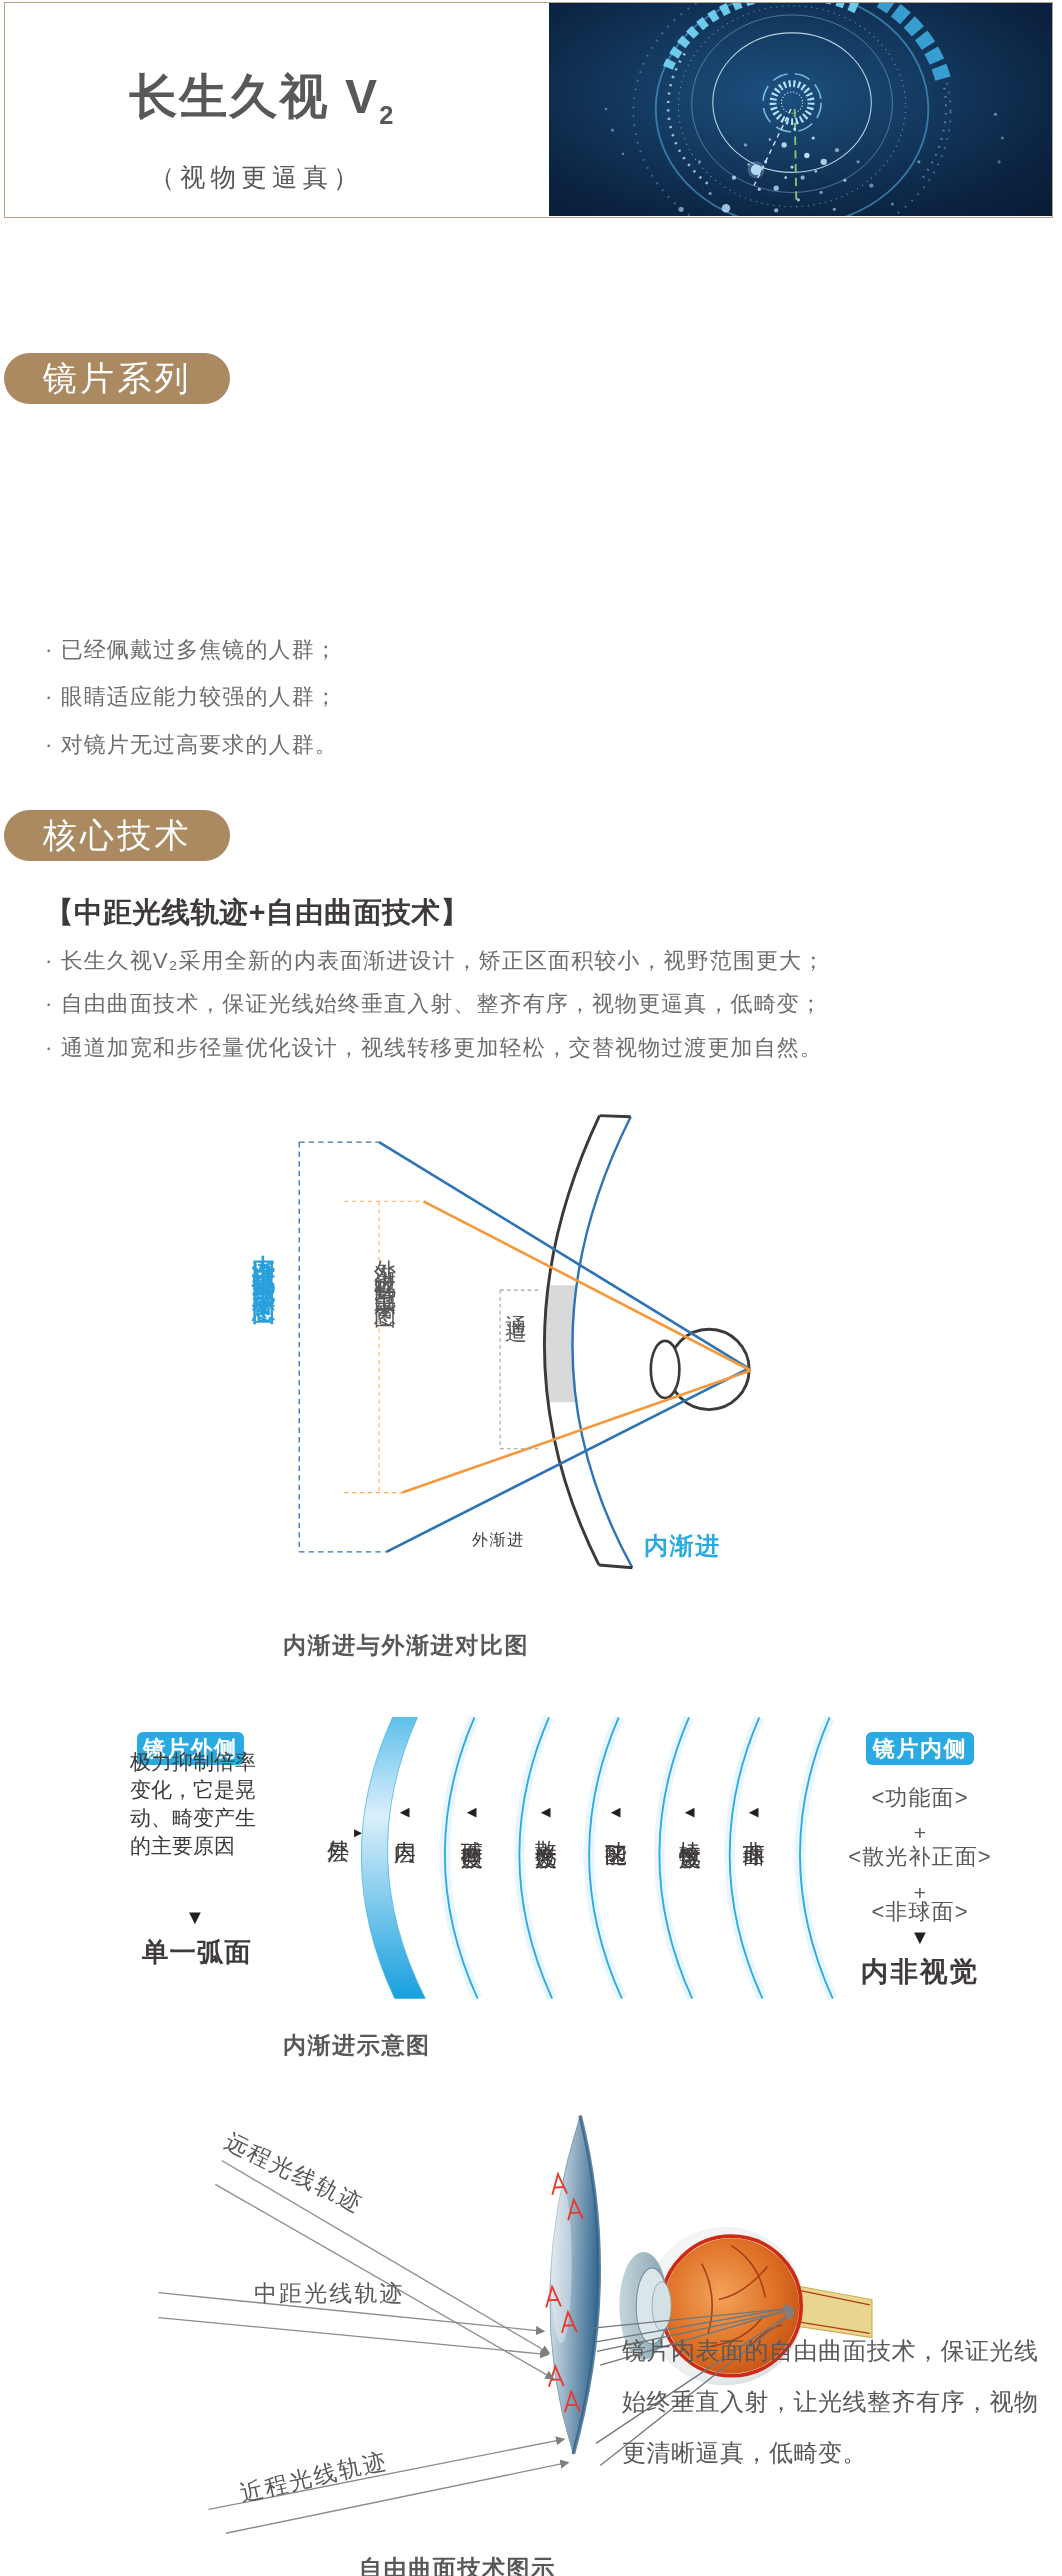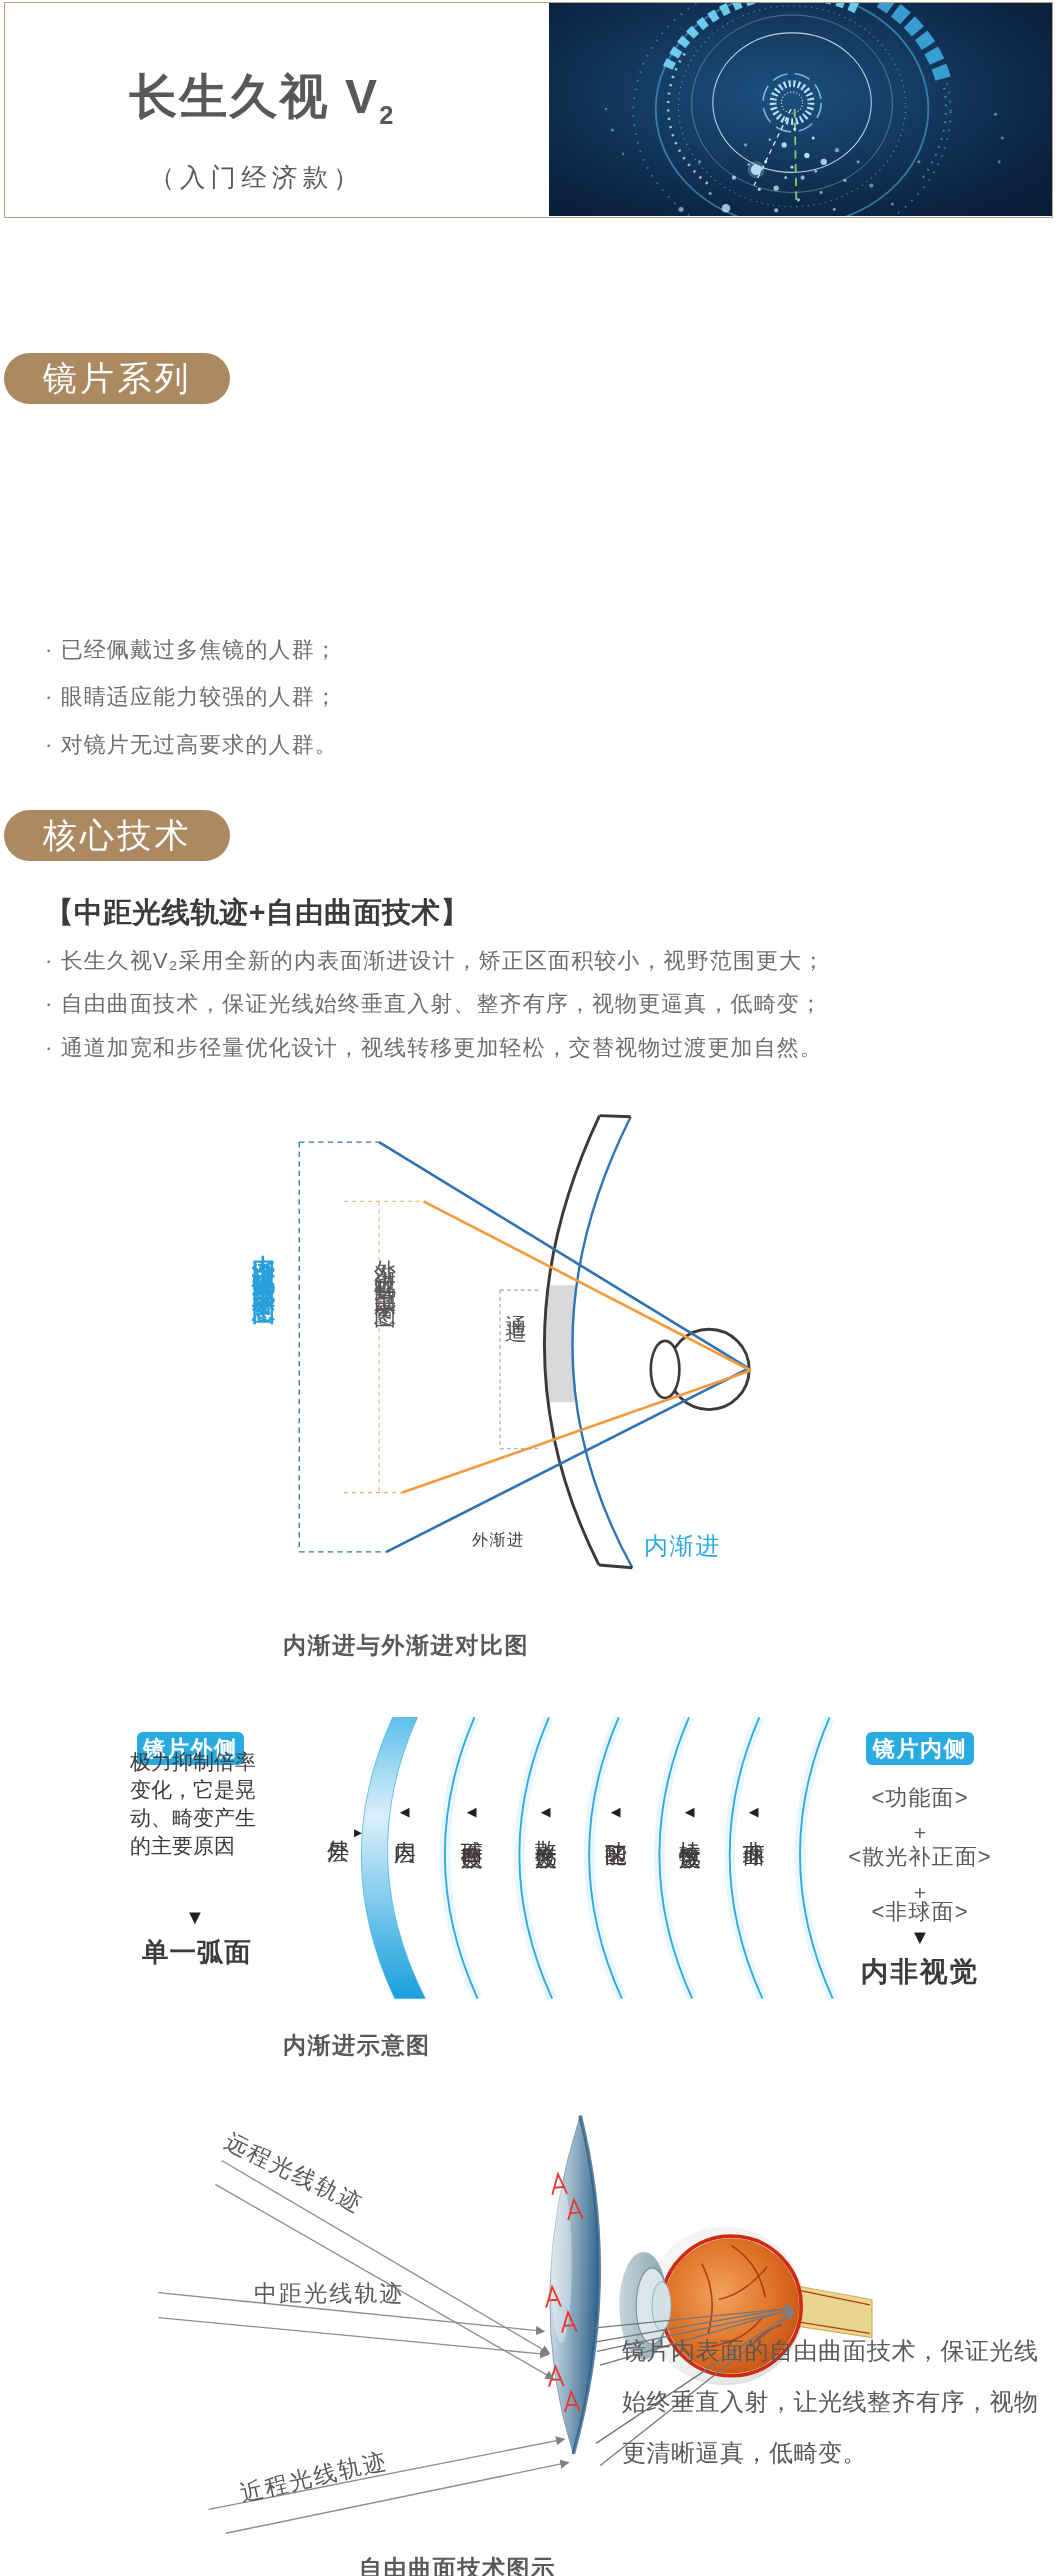--- a/index.html
+++ b/index.html
@@ -30,21 +30,21 @@
 
   
   .vtext{writing-mode:vertical-rl;text-orientation:upright}
   .cap{font-size:23px;font-weight:bold;color:var(--c-dark-text);text-align:left;letter-spacing:1.6px}
 
   
   .d1-inner-label{left:249px;top:1236px;font-size:23px;font-weight:bold;color:var(--c-blue-text);letter-spacing:5.3px}
   .d1-outer-label{left:370px;top:1242px;font-size:22px;color:var(--c-dark-text);letter-spacing:5.3px}
   .d1-channel-label{left:501px;top:1297px;font-size:22px;color:var(--c-dark-text);letter-spacing:7.4px}
   .d1-outer-bottom{left:472px;top:1530px;font-size:16px;color:var(--c-near-black);letter-spacing:1.6px}
-  .d1-inner-bottom{left:644px;top:1530px;font-size:24px;font-weight:normal;color:var(--c-blue-pill);letter-spacing:1.6px}
+  .d1-inner-bottom{left:644px;top:1530px;font-size:24px;font-weight:bold;color:var(--c-blue-pill);letter-spacing:1.6px}
 
   
   .blue-pill{height:33px;border-radius:6px;background:var(--c-blue-pill);color:#fff;display:flex;align-items:center;
     justify-content:center;font-size:22px;font-weight:bold;letter-spacing:1.6px}
   .d2-left-text{left:130px;top:1748px;width:133px;font-size:21px;line-height:1.33;color:var(--c-near-black)}
   .tri-down{font-size:20px;color:#231f20;text-align:center}
   .d2-left-result{left:142px;top:1935px;font-size:26.4px;font-weight:bold;color:var(--c-near-black);letter-spacing:1.1px}
   .d2-outer-layer{left:323px;top:1822px;display:flex;gap:1.1px}
   .d2-outer-layer .vtext{font-size:22px;color:var(--c-near-black);letter-spacing:3.2px}
   .d2-outer-layer .tri-r{font-size:10.6px;color:#231f20;margin-top:4.2px}
@@ -59,21 +59,21 @@
   .ray-label{font-size:23px;color:var(--c-dark-text);letter-spacing:2.1px;white-space:nowrap}
   .d3-desc{left:622px;top:2326px;width:423px;font-size:24px;line-height:2.12;color:var(--c-dark-text);letter-spacing:0.5px}
 </style>
 </head>
 <body>
 
 <div class="page">
 
   <div class="abs header-box">
     <div class="abs title"><span>长生久视 V</span><sub>2</sub></div>
-    <div class="abs subtitle">（入门经济款）</div>
+    <div class="abs subtitle">（视物更逼真）</div>
 
     <div class="abs tech">
       <svg viewBox="0 0 952 402">
         <g fill="none">
           <ellipse cx="460" cy="188" rx="150" ry="132" stroke="#d8edf5" stroke-width="2" opacity="0.85"></ellipse>
           <ellipse cx="460" cy="190" rx="190" ry="168" stroke="#a8d8ea" stroke-width="1.5" opacity="0.5"></ellipse>
           <ellipse cx="460" cy="200" rx="258" ry="222" stroke="#4a9fd4" stroke-width="3.5" opacity="0.65"></ellipse>
           <ellipse cx="460" cy="195" rx="215" ry="190" stroke="#8ecfe8" stroke-width="2" stroke-dasharray="2 9" opacity="0.7"></ellipse>
           <ellipse cx="460" cy="205" rx="300" ry="258" stroke="#5fb6e0" stroke-width="4" stroke-dasharray="3 14" opacity="0.5"></ellipse>
           <path d="M 225 122 A 250 212 0 0 1 585 11" stroke="#72d2f2" stroke-width="20" stroke-dasharray="15 10" opacity="0.95"></path>

